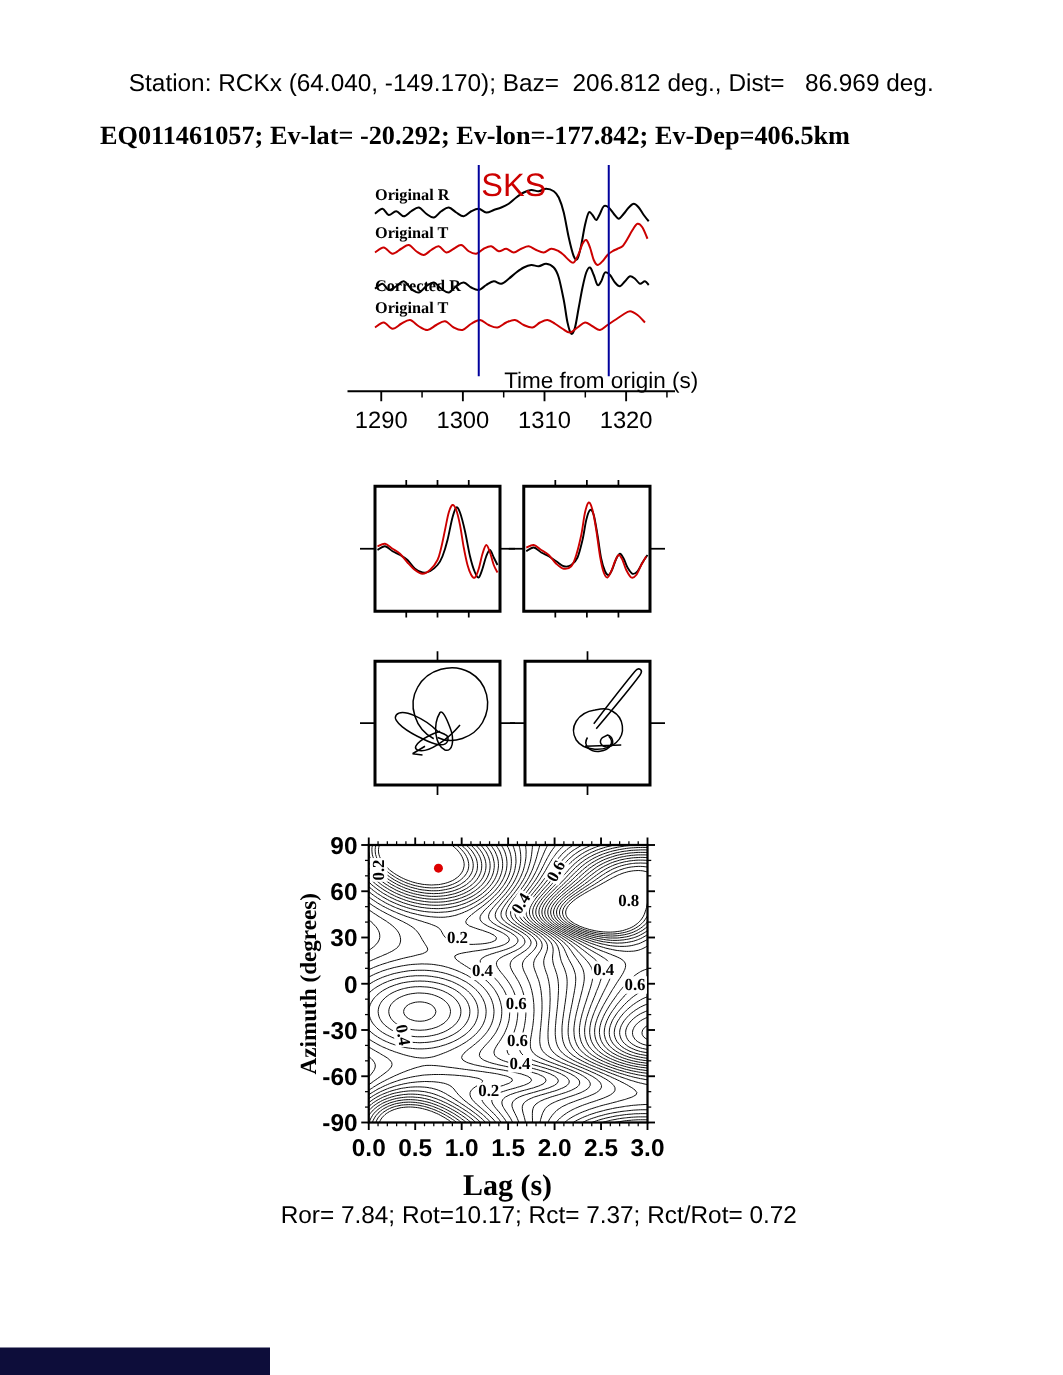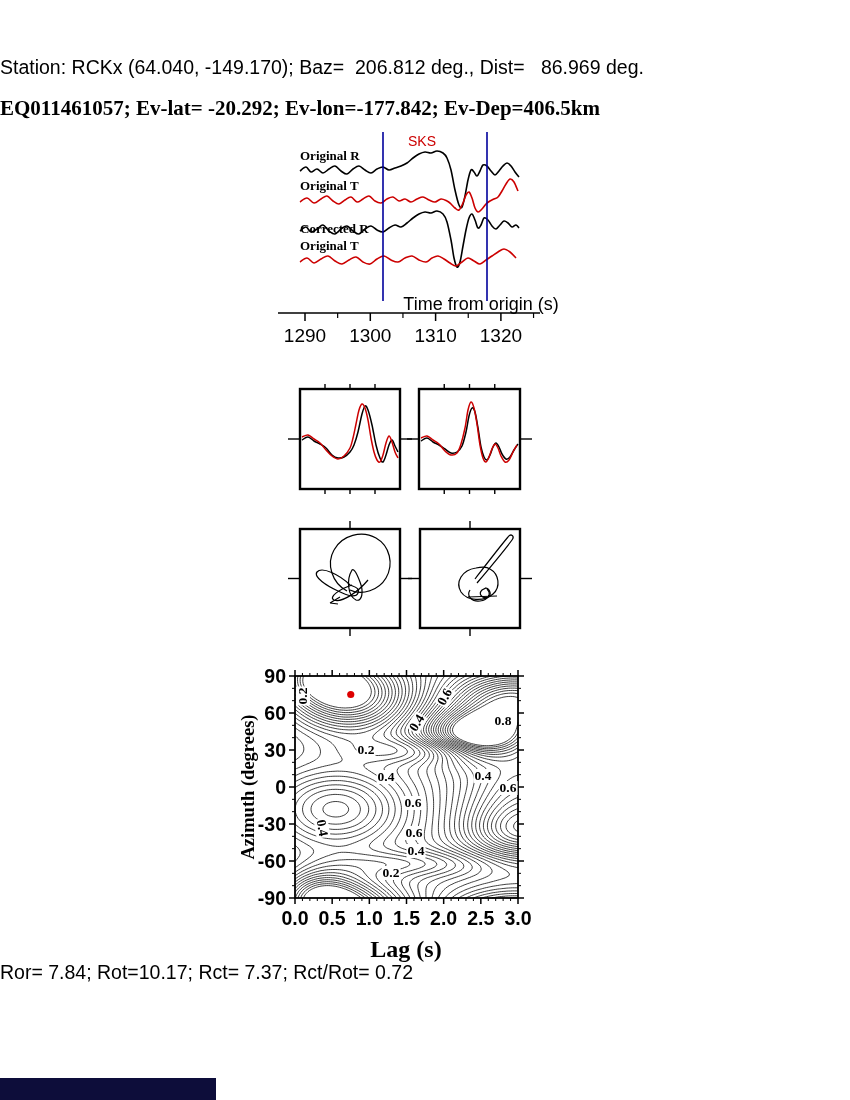--- a/index.html
+++ b/index.html
@@ -1,23 +1,23 @@
 <!DOCTYPE html>
 <html><head>
 <meta charset="utf-8">
 <style>
   html,body{margin:0;padding:0;background:#fff;}
   #page{position:relative;width:850px;height:1100px;background:#fff;overflow:hidden;
         font-family:"Liberation Sans",sans-serif;color:#000;}
   .abs{position:absolute;white-space:pre;}
-  .ctr{text-align:left;}
+  .ctr{text-align:center;}
   .serifb{font-family:"Liberation Serif",serif;font-weight:bold;}
   #title1{left:0;top:56px;width:850px;font-size:19.5px;}
   #title2{left:0;top:96px;width:760px;font-size:21px;}
-  #sks{left:422px;top:133px;transform:translateX(-50%);font-size:14px;color:#cc0000;}
+  #sks{left:411px;top:133px;transform:translateX(-50%);font-size:26px;color:#cc0000;}
   .trlabel{left:300px;font-size:13px;}
   #taxislabel{left:437px;top:294px;transform:translateX(-50%);font-size:18px;margin-left:44px;}
   #ctitle{left:406px;top:645px;transform:translateX(-50%);font-size:19.5px;}
   #ylab{left:248px;top:787px;transform:translate(-50%,-50%) rotate(-90deg);font-size:18.5px;}
   #xlab{left:406px;top:936px;transform:translateX(-50%);font-size:24px;}
   #footer{left:0;top:961px;width:862px;font-size:19.5px;}
   #darkbar{left:0;top:1078px;width:216px;height:22px;background:#0d0d3a;}
   svg text{font-family:"Liberation Sans",sans-serif;}
   svg .tnum{font-size:19px;}
   svg .cnum{font-size:19.5px;font-weight:bold;}

